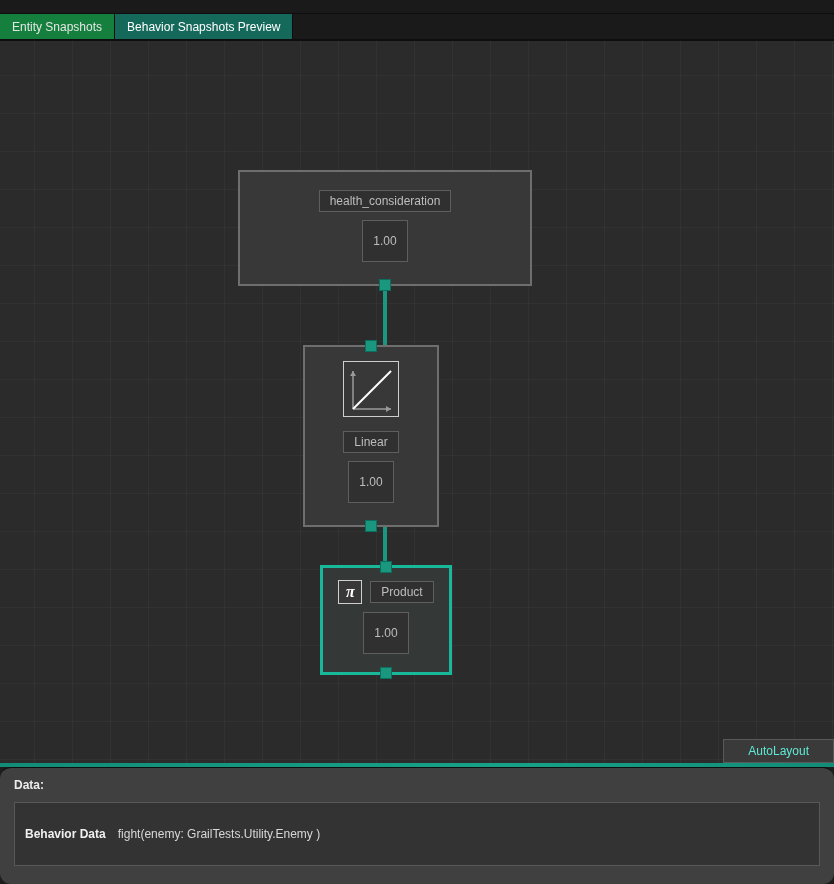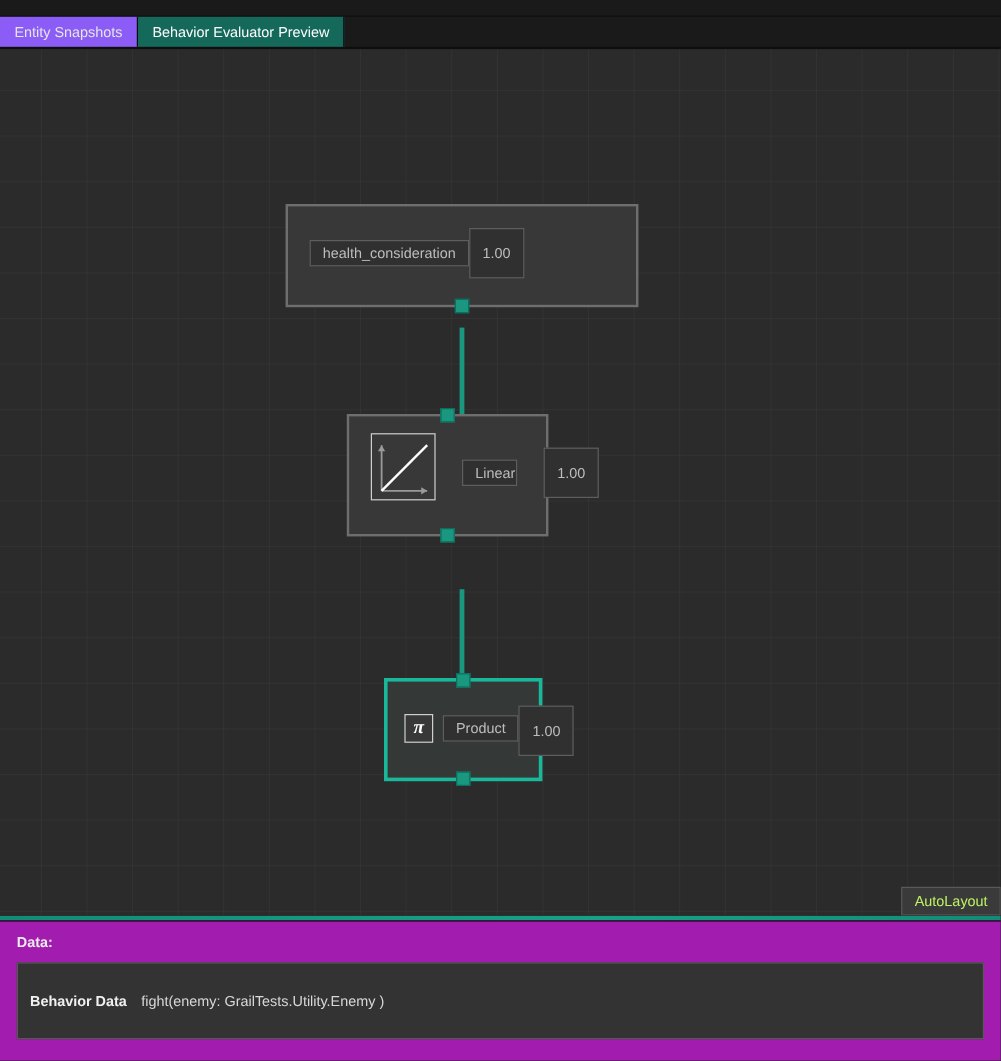--- a/index.html
+++ b/index.html
@@ -1,80 +1,80 @@
 <!DOCTYPE html>
 <html><head>
 <meta charset="utf-8">
 <style>
   * { box-sizing: border-box; margin: 0; padding: 0; }
   html, body { width: 834px; height: 884px; overflow: hidden; font-family: "Segoe UI", Arial, sans-serif; font-size: 12px; color: #cfcfcf; background: #1b1b1b; }
   .root { width: 834px; height: 884px; display: flex; flex-direction: column; background: #1d1d1d; }
   .topbar { height: 14px; background: #1a1a1a; border-bottom: 1px solid #0e0e0e; }
   .tabs { height: 26px; display: flex; align-items: stretch; background: #1a1a1a; border-bottom: 1px solid #0e0e0e; }
-  .tab { display: flex; align-items: center; padding: 0 12px; font-size: 12px; color: #e5e5e5; background: #8b5cf6; border-right: 1px solid #0e0e0e; cursor: pointer; }
+  .tab { display: flex; align-items: center; padding: 0 12px; font-size: 12px; color: #e5e5e5; background: #15803d; border-right: 1px solid #0e0e0e; cursor: pointer; }
   .tab.active { background: #15695b; color: #ffffff; }
   .canvas-wrap { position: relative; flex: 1 1 auto; background: #2b2b2b; border-top: 1px solid #0e0e0e; overflow: hidden; }
   .grid { position: absolute; inset: 0;
     background-color: #2b2b2b;
     background-image:
       linear-gradient(to right, rgba(255,255,255,0.035) 1px, transparent 1px),
       linear-gradient(to bottom, rgba(255,255,255,0.035) 1px, transparent 1px);
     background-size: 38px 38px;
     background-position: -4px -4px;
   }
   svg.connectors { position: absolute; inset: 0; width: 100%; height: 100%; pointer-events: none; }
-  .node { position: absolute; background: #383838; border: 2px solid #6e6e6e; padding: 14px 18px 18px 18px; display: flex; flex-direction: row; align-items: center; }
+  .node { position: absolute; background: #383838; border: 2px solid #6e6e6e; padding: 14px 18px 18px 18px; display: flex; flex-direction: column; align-items: center; }
   .node.selected { border: 3px solid #19b89b; background: #343836; }
   .field { background: #303030; border: 1px solid #5e5e5e; color: #bdbdbd; font-size: 12px; padding: 3px 10px; margin: 4px 0; min-width: 46px; text-align: center; }
   .field.small { padding: 13px 8px; }
   .node .row { display: flex; align-items: center; gap: 8px; }
   .curve-thumb { width: 56px; height: 56px; border: 1px solid #cfcfcf; margin-bottom: 10px; display: flex; align-items: center; justify-content: center; background: #383838; }
   .pi-thumb { width: 24px; height: 24px; border: 1px solid #cfcfcf; display: flex; align-items: center; justify-content: center; font-family: "Times New Roman", serif; font-style: italic; font-weight: bold; font-size: 16px; color: #ffffff; background: #383838; }
   .port { position: absolute; width: 12px; height: 12px; background: #19977f; border: 1px solid #0c6f5d; }
   .port.top { top: -7px; left: 50%; transform: translateX(-50%); }
   .port.bottom { bottom: -7px; left: 50%; transform: translateX(-50%); }
-  .autolayout { position: absolute; right: 0; bottom: 0; background: #3a3a3a; border: 1px solid #595959; color: #bef264; padding: 4px 10px; font-size: 12px; cursor: pointer; }
+  .autolayout { position: absolute; right: 0; bottom: 0; background: #3a3a3a; border: 1px solid #595959; color: #5eead4; padding: 4px 24px; font-size: 12px; cursor: pointer; }
   .div-accent { height: 4px; background: linear-gradient(to right, #128c77, #17a189 60%, #128c77); }
-  .footer { background: #a21caf; padding: 10px 14px 18px 14px; border-top: 1px solid #0e0e0e; }
+  .footer { background: #404040; padding: 10px 14px 18px 14px; border-top: 1px solid #0e0e0e; border-radius: 11px; }
   .footer .sec-label { font-weight: 600; font-size: 12px; margin-bottom: 10px; color: #ececec; }
   .behavior-row { display: flex; align-items: center; border: 1px solid #585858; background: #333333; padding: 24px 10px; }
   .behavior-row .k { font-weight: 700; color: #f0f0f0; margin-right: 12px; white-space: nowrap; }
   .behavior-row .v { color: #d8d8d8; text-align: right; }
 </style>
 </head>
 <body>
 
 <div class="root">
 
   <div class="topbar"></div>
 
   <div class="tabs">
     <div class="tab">
       <span>Entity Snapshots</span>
     </div>
     <div class="tab active">
-      <span>Behavior Evaluator Preview</span>
+      <span>Behavior Snapshots Preview</span>
     </div>
   </div>
 
   <div class="canvas-wrap">
     <div class="grid"></div>
 
     <svg class="connectors">
       <line x1="385" y1="232" x2="385" y2="305" stroke="#19977f" stroke-width="4"></line>
       <line x1="385" y1="450" x2="385" y2="524" stroke="#19977f" stroke-width="4"></line>
     </svg>
 
     <div class="node" style="left:238px; top:129px; width:294px;">
       <div class="field">health_consideration</div>
       <div class="field small">1.00</div>
       <div class="port bottom"></div>
     </div>
 
-    <div class="node" style="left:289px; top:304px; width:168px;gap:22px;">
+    <div class="node" style="left:303px; top:304px; width:136px;">
       <div class="port top"></div>
       <div class="curve-thumb">
         <svg width="52" height="52" viewBox="0 0 52 52">
           <line x1="8" y1="46" x2="46" y2="46" stroke="#9a9a9a" stroke-width="1.5"></line>
           <polygon points="46,46 41,43 41,49" fill="#9a9a9a"></polygon>
           <line x1="8" y1="46" x2="8" y2="8" stroke="#9a9a9a" stroke-width="1.5"></line>
           <polygon points="8,8 5,13 11,13" fill="#9a9a9a"></polygon>
           <line x1="8" y1="46" x2="46" y2="8" stroke="#ffffff" stroke-width="2"></line>
         </svg>
       </div>

